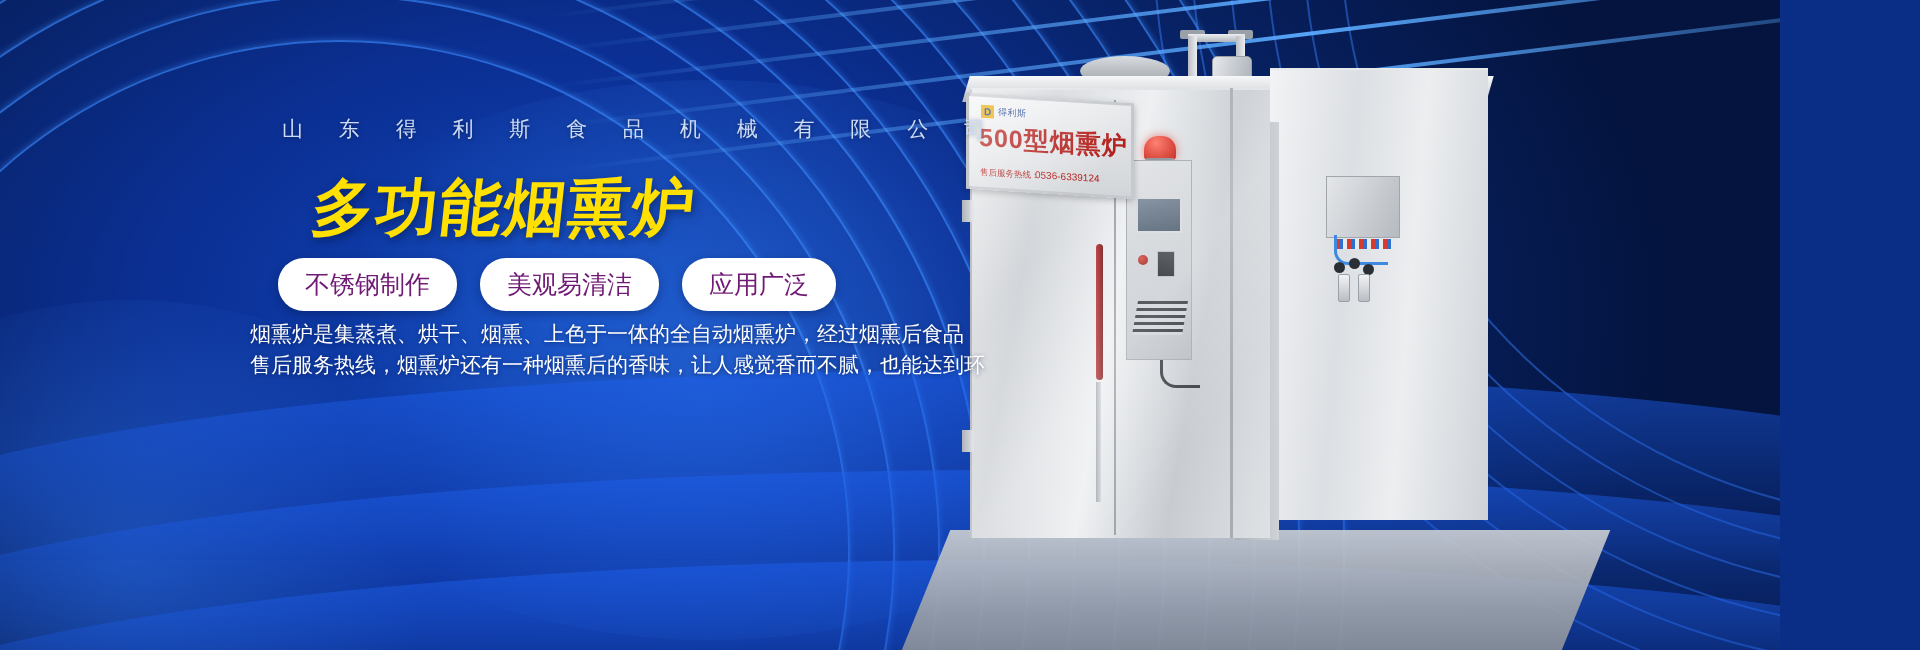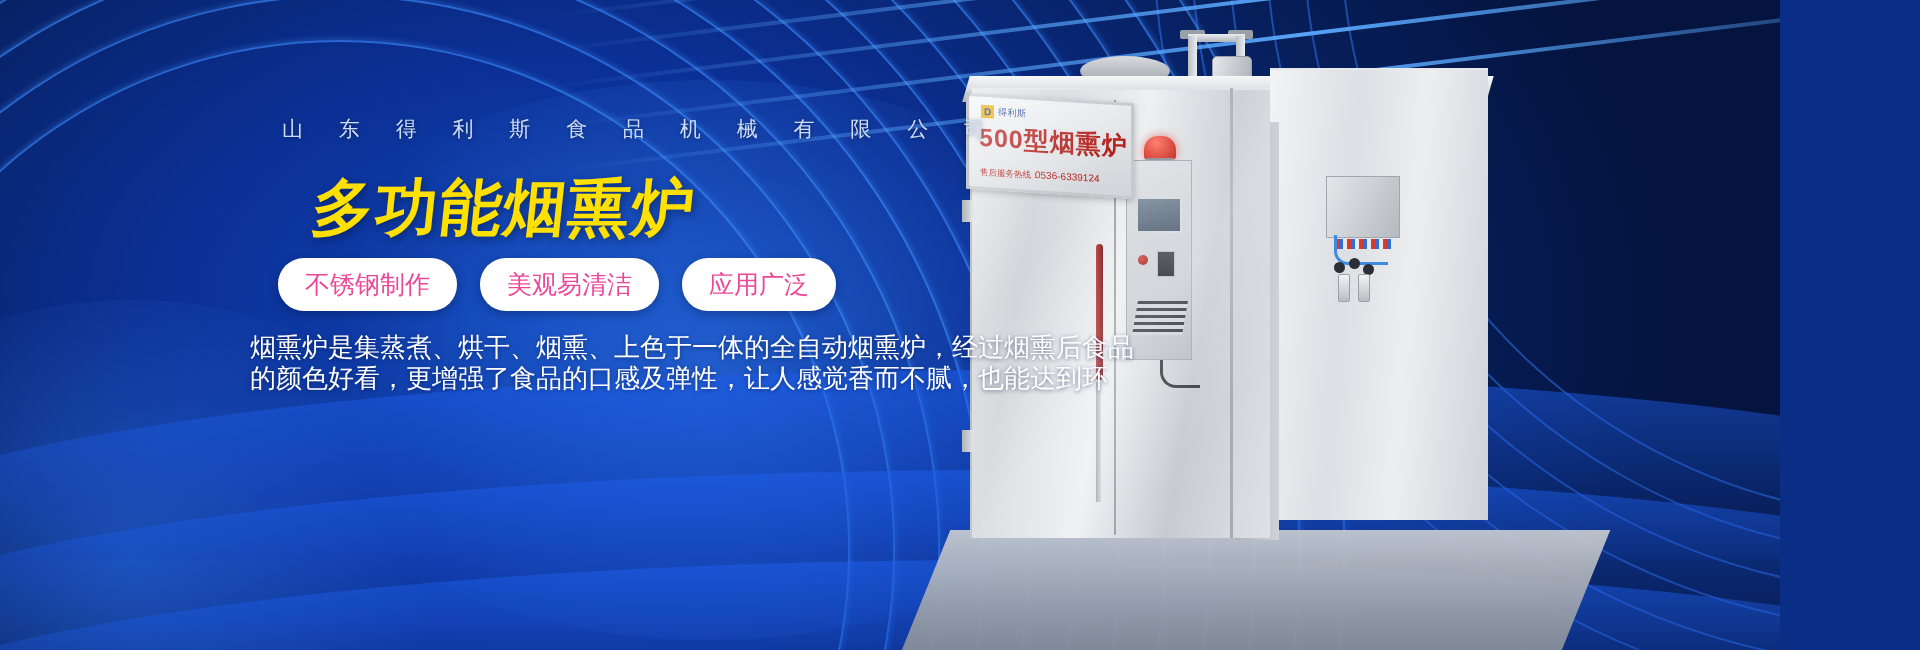--- a/index.html
+++ b/index.html
@@ -47,28 +47,28 @@
     text-shadow:0 1px 4px rgba(0,0,0,.35);
   }
   .title{
     position:absolute;left:312px;top:166px;
     font-size:62px;font-weight:bold;color:#ffe000;white-space:nowrap;
     letter-spacing:2px;transform:skewX(-6deg);
     text-shadow:2px 3px 8px rgba(3,20,70,.55);
   }
   .pills{position:absolute;left:278px;top:258px;display:flex;gap:23px;}
   .pill{
-    background:#ffffff;color:#ec4899;border-radius:26px;
+    background:#ffffff;color:#701a75;border-radius:26px;
     padding:10px 27px;font-size:25px;white-space:nowrap;
     box-shadow:0 3px 10px rgba(2,16,60,.35);
     text-align:center;
   }
   .desc{
-    position:absolute;left:250px;top:332px;width:580px;
-    font-size:26px;line-height:31px;color:#ffffff;
+    position:absolute;left:250px;top:318px;width:580px;
+    font-size:21px;line-height:31px;color:#ffffff;
     text-shadow:0 1px 4px rgba(3,18,66,.55);
   }
   .desc div{white-space:nowrap;}
   
   .machine{position:absolute;left:930px;top:30px;width:640px;height:620px;z-index:5;}
   .floor{
     position:absolute;left:-10px;top:500px;width:660px;height:150px;
     background:linear-gradient(180deg,#c9cdd2 0%,#9aa0a8 55%,#7d848d 100%);
     transform:skewX(-22deg);opacity:.92;
   }
@@ -252,21 +252,21 @@
     <div class="title">多功能烟熏炉</div>
 
     <div class="pills">
       <div class="pill">不锈钢制作</div>
       <div class="pill">美观易清洁</div>
       <div class="pill">应用广泛</div>
     </div>
 
     <div class="desc">
       <div>烟熏炉是集蒸煮、烘干、烟熏、上色于一体的全自动烟熏炉，经过烟熏后食品</div>
-      <div>的颜色好看，更增强了食品的口感及弹性，让人感觉香而不腻，也能达到环</div>
+      <div>售后服务热线，烟熏炉还有一种烟熏后的香味，让人感觉香而不腻，也能达到环</div>
     </div>
   </div>
 
   <div class="machine">
     <div class="floor"></div>
 
     <div class="pipe-assy">
       <div class="cap"></div>
       <div class="cap b"></div>
       <div class="horiz"></div>

